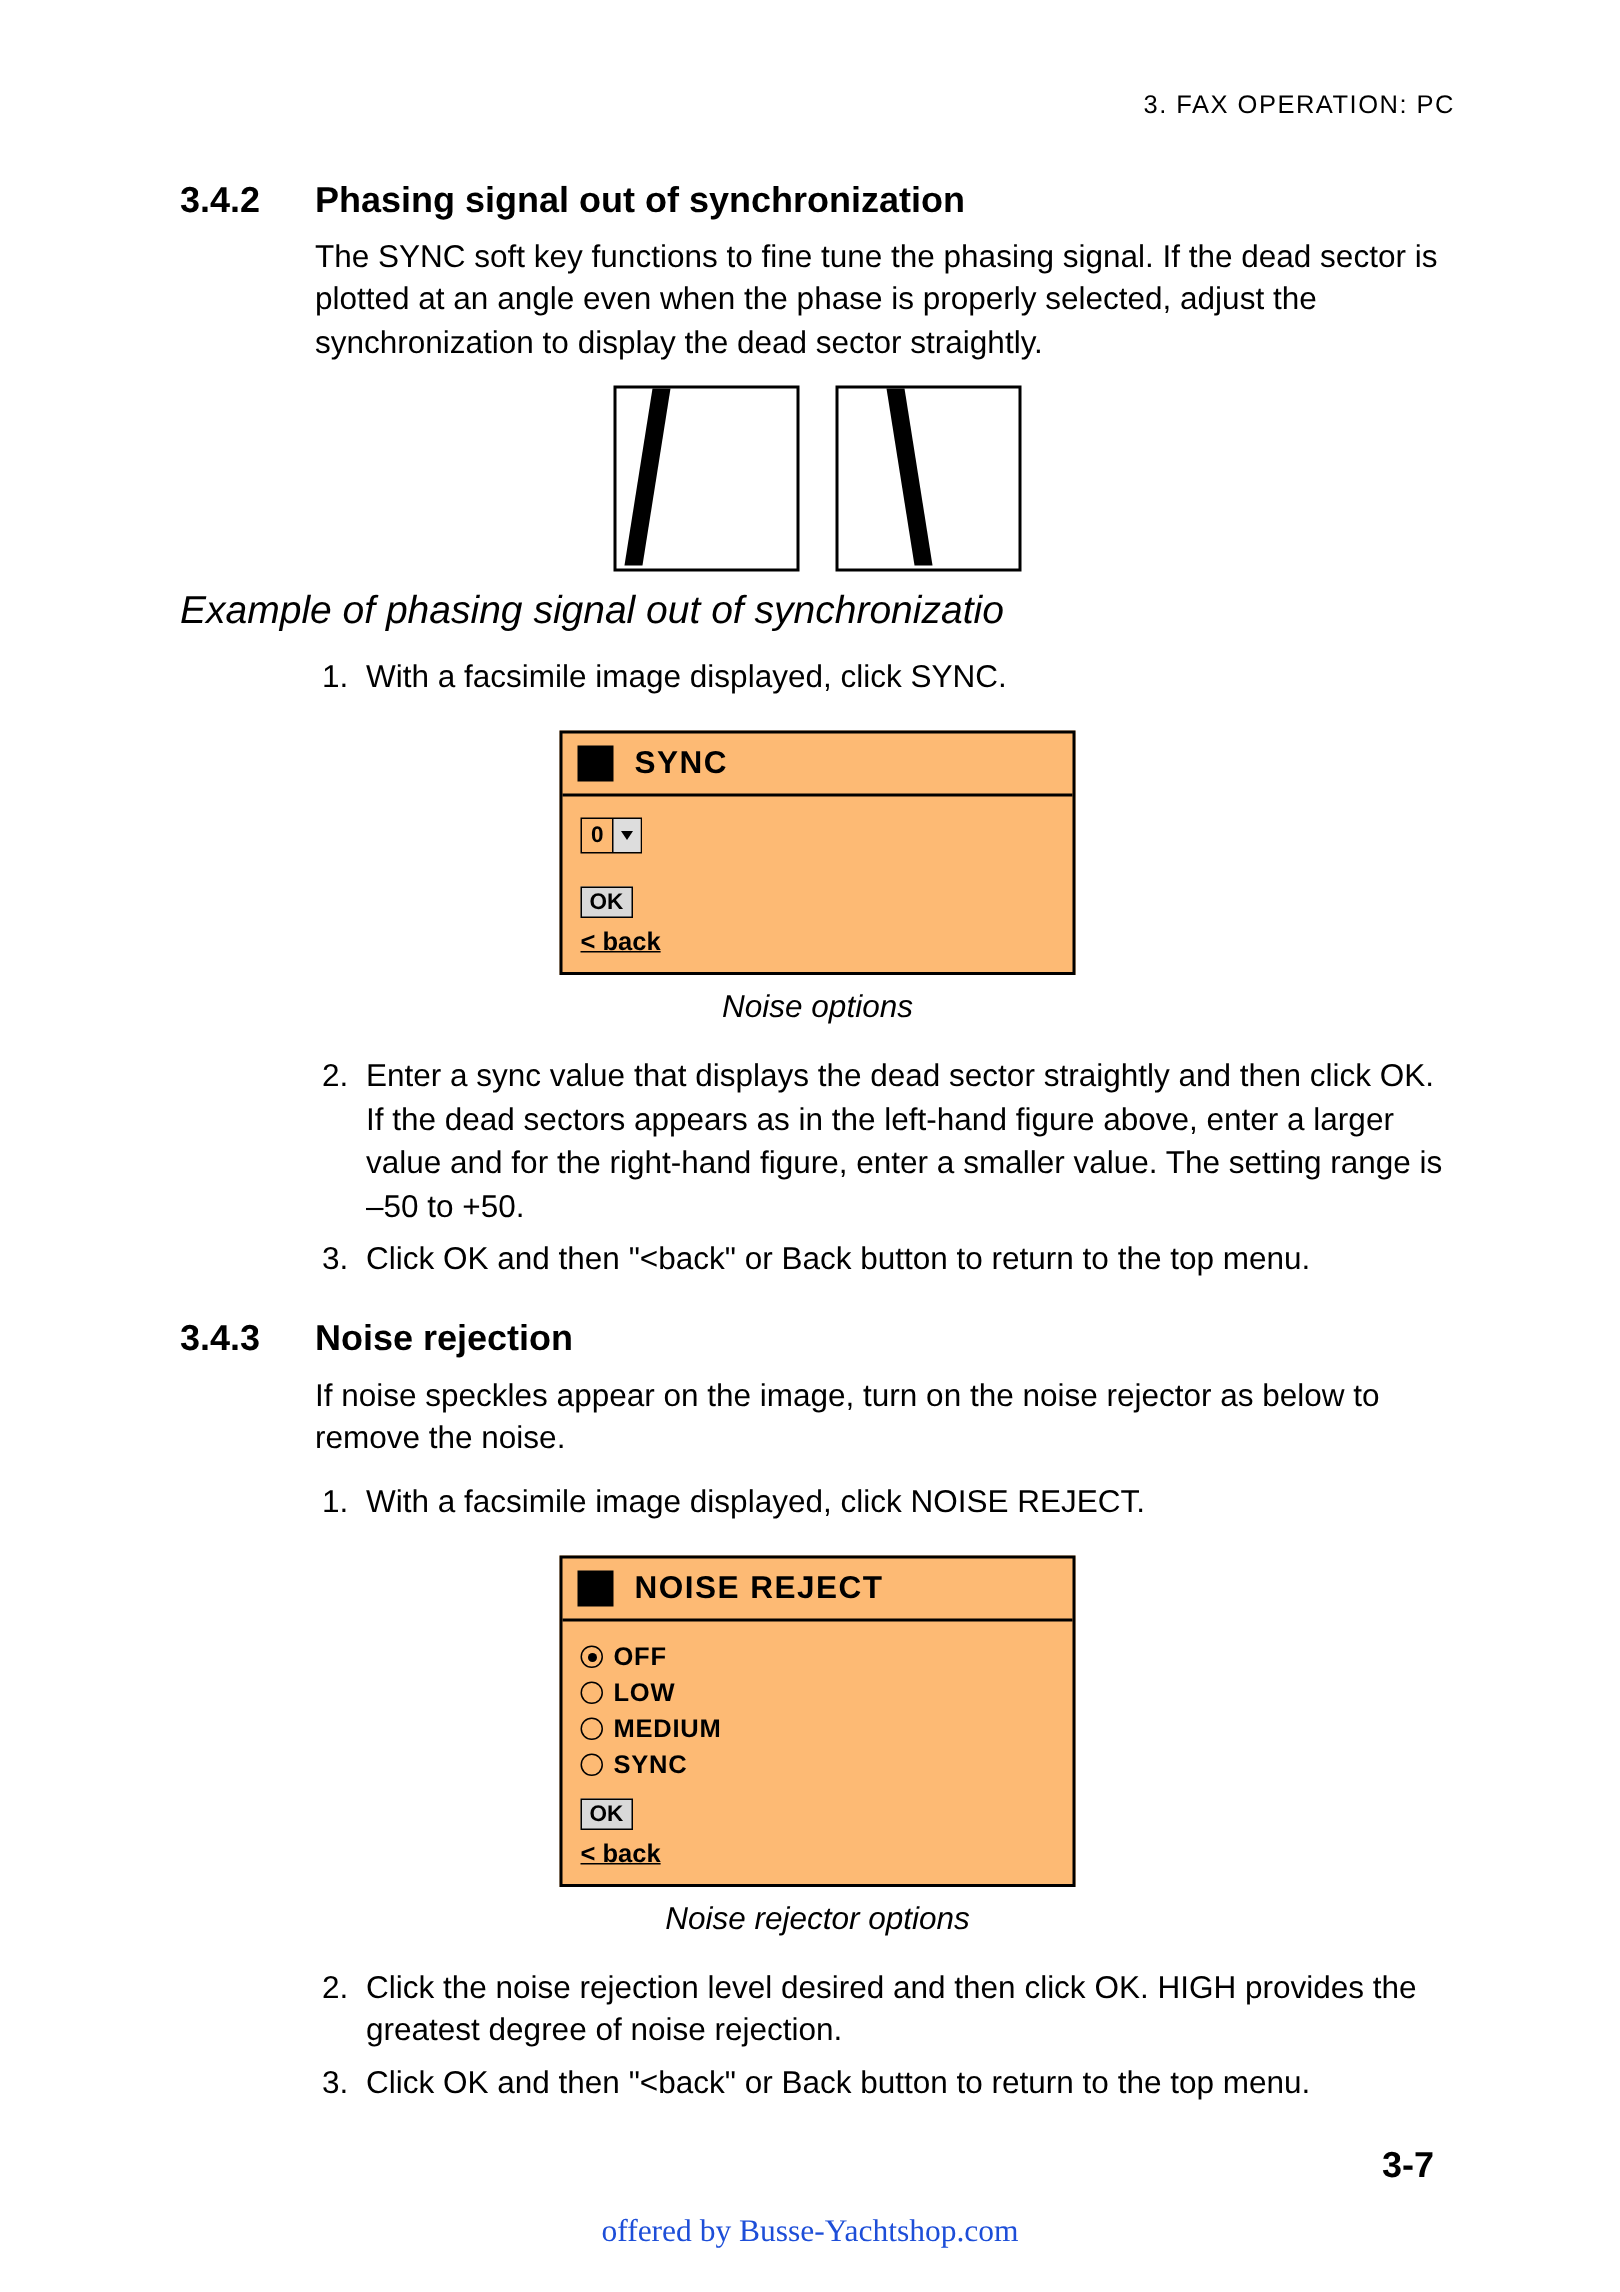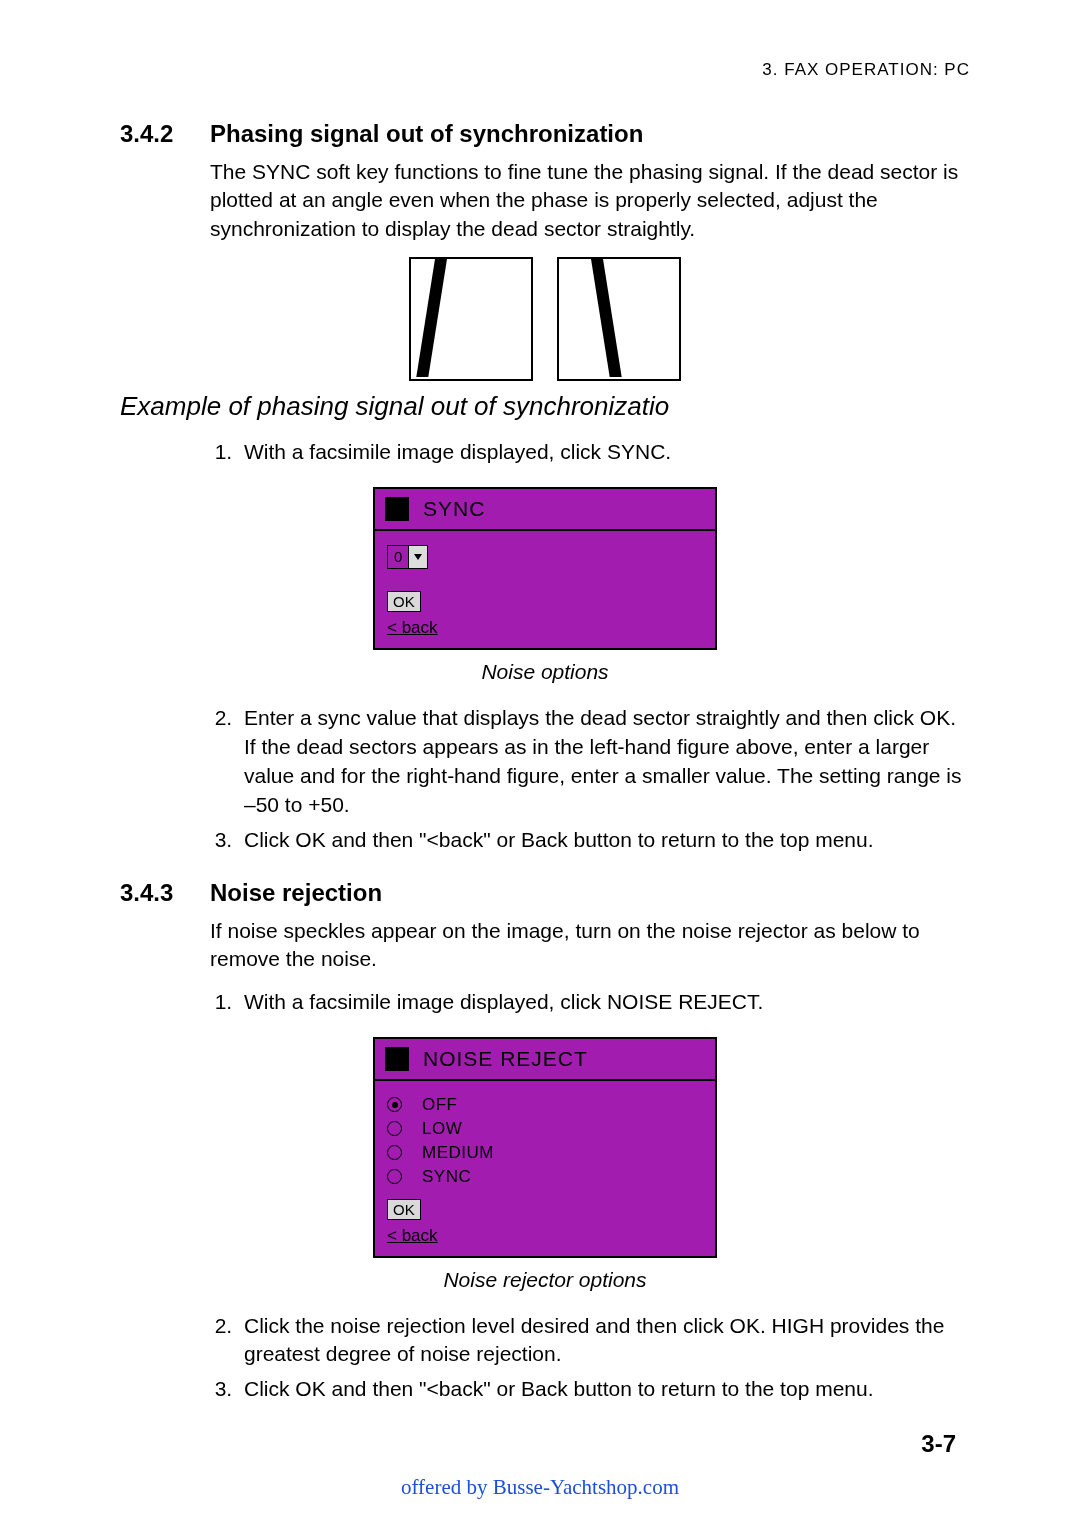--- a/index.html
+++ b/index.html
@@ -84,21 +84,22 @@
     padding-left: 28px;
   }
   ol.steps li {
     margin-bottom: 6px;
     padding-left: 6px;
   }
   .dialog {
     border: 2px solid #000;
     width: 340px;
     margin: 8px auto 6px auto;
-    background: #a21caf;
+    background: #fdba74;
+    font-weight: bold;
   }
   .dialog-title {
     display: flex;
     align-items: center;
     padding: 8px 10px;
     border-bottom: 2px solid #000;
     gap: 14px;
   }
   .dialog-title .square {
     width: 24px;
@@ -149,21 +150,21 @@
     padding: 1px 5px;
     margin-bottom: 6px;
   }
   .back-link {
     font-size: 17px;
     text-decoration: underline;
   }
   .radio-row {
     display: flex;
     align-items: center;
-    gap: 20px;
+    gap: 7px;
     font-size: 17px;
     letter-spacing: 0.5px;
     margin-bottom: 4px;
   }
   .radio {
     width: 13px;
     height: 13px;
     border: 1.5px solid #000;
     border-radius: 50%;
     display: inline-flex;

